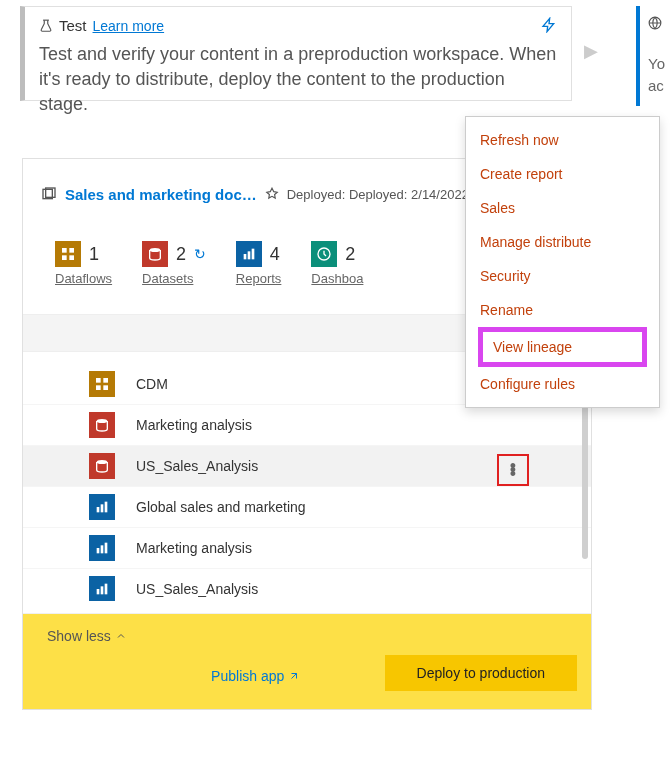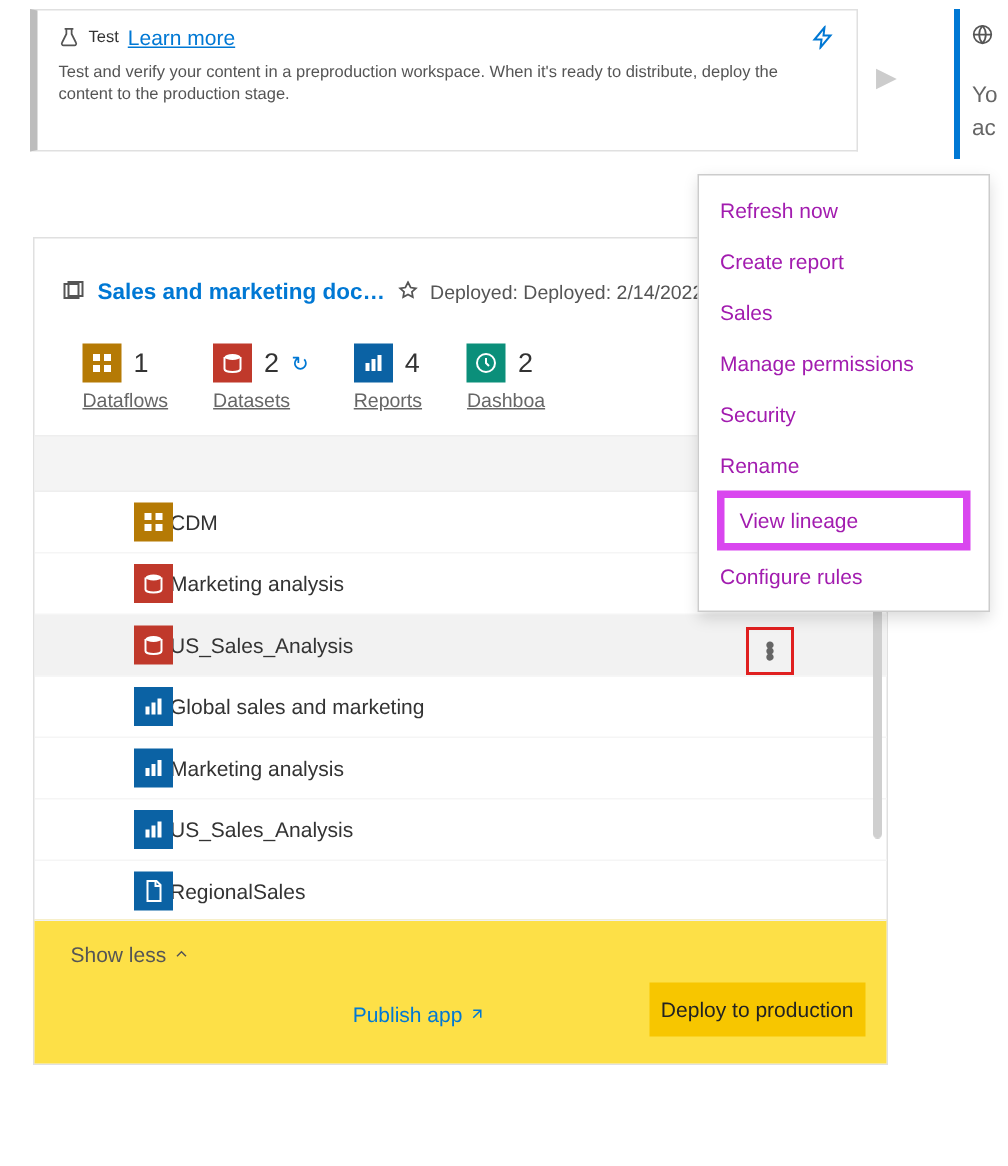--- a/index.html
+++ b/index.html
@@ -1,56 +1,56 @@
 <!DOCTYPE html>
 <html><head>
 <meta charset="utf-8">
 <style>
   *{box-sizing:border-box;margin:0;padding:0;font-family:"Segoe UI",Arial,sans-serif;}
   body{width:672px;height:777px;background:#fff;position:relative;font-size:14px;color:#333;overflow:hidden;}
   .test-card{position:absolute;left:20px;top:6px;width:552px;height:95px;border:1px solid #e0e0e0;border-left:5px solid #bdbdbd;background:#fff;padding:10px 14px;}
   .test-top{display:flex;align-items:center;gap:6px;}
-  .test-title{font-size:11px;color:#333;}
+  .test-title{font-size:15px;color:#333;}
   .learn-more{color:#0078d4;text-decoration:underline;cursor:pointer;}
   .bolt-icon{position:absolute;right:14px;top:10px;color:#0078d4;}
-  .test-desc{font-size:11px;color:#555;margin-top:8px;line-height:1.4;}
+  .test-desc{font-size:18px;color:#555;margin-top:8px;line-height:1.4;}
   .arrow-right{position:absolute;left:584px;top:40px;color:#ccc;font-size:18px;}
   .right-strip{position:absolute;left:636px;top:6px;width:36px;height:100px;border-left:4px solid #0078d4;padding:10px 0 0 8px;color:#666;font-size:15px;line-height:1.5;overflow:hidden;}
   .globe{font-size:15px;color:#555;}
-  .workspace-card{position:absolute;left:22px;top:158px;width:570px;height:552px;border:1px solid #e0e0e0;background:#fff;display:flex;flex-direction:column;}
+  .workspace-card{position:absolute;left:22px;top:158px;width:570px;height:552px;border:1px solid #e0e0e0;background:#fff;display:flex;flex-direction:column;gap:12px;}
   .ws-header{display:flex;align-items:center;gap:8px;padding:18px 18px 0 18px;height:52px;white-space:nowrap;overflow:hidden;}
   .ws-link{color:#0078d4;font-weight:600;font-size:15px;max-width:230px;overflow:hidden;text-overflow:ellipsis;white-space:nowrap;}
   .ws-dep{color:#555;font-size:13px;}
   .doc-icon{color:#555;}
   .stats{display:flex;gap:30px;padding:18px 18px 16px 32px;}
   .stat{display:flex;flex-direction:column;align-items:flex-start;gap:4px;}
   .stat-top{display:flex;align-items:center;gap:8px;}
   .stat-num{font-size:18px;color:#333;}
   .stat-label{font-size:13px;color:#666;text-decoration:underline;}
   .refresh-small{color:#0078d4;font-size:14px;}
   .sq{width:26px;height:26px;display:flex;align-items:center;justify-content:center;color:#fff;font-size:14px;}
   .sq.or{background:#b57a05;}
   .sq.rd{background:#c0392b;}
   .sq.bl{background:#0b62a4;}
   .sq.gr{background:#0b8f7a;}
   .sq.bl2{background:#0b62a4;}
   .bar-gray{height:38px;background:#f4f4f4;border-top:1px solid #eee;border-bottom:1px solid #eee;}
   .items{flex:1;overflow-y:auto;}
   .item{display:flex;align-items:center;gap:18px;padding:12px 18px 12px 66px;position:relative;border-bottom:1px solid #f5f5f5;}
   .item .sq{position:absolute;left:66px;}
-  .item .name{margin-left:24px;font-size:14px;color:#333;}
+  .item .name{margin-left:47px;font-size:14px;color:#333;}
   .item.sel{background:#f2f2f2;}
   .more-btn{position:absolute;right:62px;top:8px;width:32px;height:32px;display:flex;align-items:center;justify-content:center;border:2px solid #e02020;background:#f2f2f2;color:#666;font-size:18px;letter-spacing:0;line-height:4px;flex-direction:column;}
   .more-btn span{height:4px;}
   .ws-footer{display:flex;align-items:flex-start;justify-content:space-between;padding:14px 14px 18px 24px;border-top:1px solid #f0f0f0;background:#fde047;}
   .show-less{color:#555;font-size:14px;cursor:pointer;display:flex;align-items:center;gap:4px;}
   .publish{color:#0078d4;font-size:14px;cursor:pointer;display:flex;align-items:center;gap:4px;margin-top:40px;}
-  .deploy{background:#f7c600;color:#222;padding:10px 8px;font-size:14px;border:none;cursor:pointer;margin-top:27px;}
+  .deploy{background:#f7c600;color:#222;padding:10px 32px;font-size:14px;border:none;cursor:pointer;margin-top:27px;}
   .ctx-menu{position:absolute;left:465px;top:116px;width:195px;background:#fff;border:1px solid #ccc;box-shadow:0 4px 10px rgba(0,0,0,0.15);padding:6px 0;z-index:10;}
-  .ctx-item{padding:9px 14px;font-size:14px;color:#a21caf;cursor:pointer;white-space:nowrap;}
+  .ctx-item{padding:9px 14px;font-size:14px;color:#c2410c;cursor:pointer;white-space:nowrap;}
   .ctx-item.hl{border:5px solid #d946ef;margin:0 12px;padding:7px 10px;}
   .scrollbar{position:absolute;right:1px;top:120px;width:10px;height:430px;background:transparent;}
   .scrollbar:before{content:"";position:absolute;left:2px;top:0;width:6px;height:280px;background:#cfcfcf;border-radius:3px;}
   svg{display:block;}
 </style>
 </head>
 <body>
 
 <div class="test-card">
   <div class="test-top">
@@ -248,18 +248,18 @@
     <button class="deploy">Deploy to production</button>
   </div>
 
   <div class="scrollbar"></div>
 </div>
 
 <div class="ctx-menu" id="ctx-menu">
     <div class="ctx-item">Refresh now</div>
     <div class="ctx-item">Create report</div>
     <div class="ctx-item">Sales</div>
-    <div class="ctx-item">Manage permissions</div>
+    <div class="ctx-item">Manage distribute</div>
     <div class="ctx-item">Security</div>
     <div class="ctx-item">Rename</div>
     <div class="ctx-item hl">View lineage</div>
     <div class="ctx-item">Configure rules</div>
   </div>
 
 </body></html>

